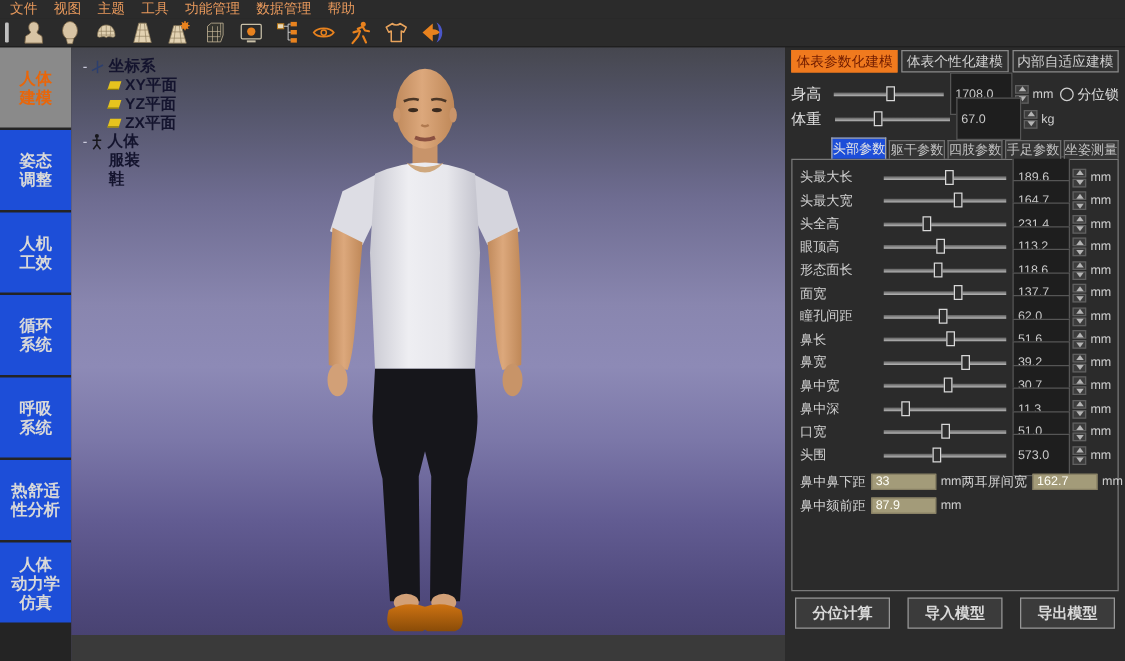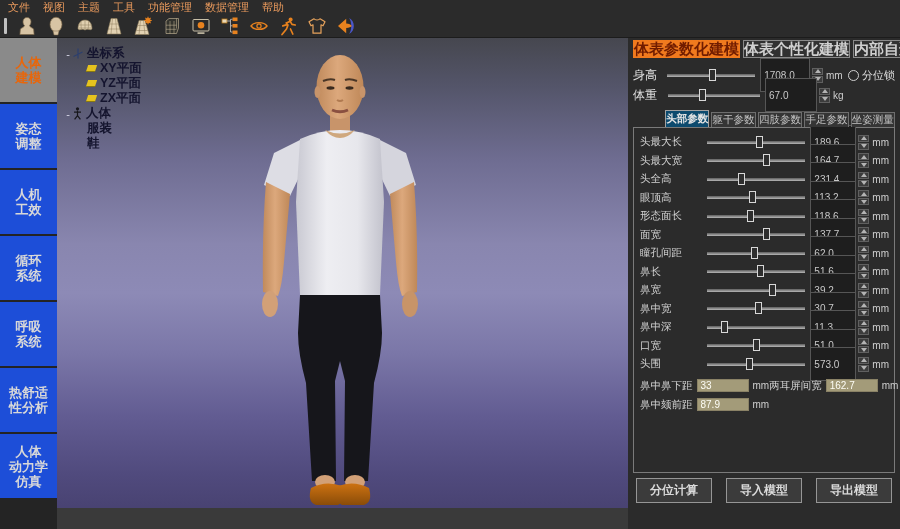--- a/index.html
+++ b/index.html
@@ -41,22 +41,22 @@
   .expander{width:10px;font-size:11px;color:#d8d8e8;font-weight:normal;text-align:center;}
   .t-icon{display:flex;align-items:center;justify-content:center;margin-right:4px;}
   .plane-ic{width:9px;height:6px;background:#e6c31e;border-bottom:1px solid #8a7a10;
             transform:skewX(-18deg);}
   .dot-ic{width:5px;height:5px;border:1.5px solid #17171c;border-radius:50%;}
 
   
   #right-panel{position:absolute;left:628px;top:38px;width:272px;bottom:0;background:#2b2b2b;
                padding:2px 5px;box-sizing:border-box;}
   #panel-tabs{display:flex;gap:3px;height:18px;}
-  .main-tab{flex:1;display:flex;align-items:center;justify-content:center;font-size:15px;
-            font-weight:bold;background:#313131;border:1px solid #8a8a8a;color:#cfcfcf;
+  .main-tab{flex:1;display:flex;align-items:center;justify-content:center;font-size:11px;
+            font-weight:normal;background:#313131;border:1px solid #8a8a8a;color:#cfcfcf;
             box-sizing:border-box;cursor:default;white-space:nowrap;}
   .main-tab.active{background:#f07a1e;border-color:#f07a1e;color:#701c00;}
 
   #hw-rows{margin-top:8px;}
   .hw-row{display:flex;align-items:center;height:18px;margin-bottom:2px;}
   .hw-row .s-label{width:30px;font-size:12px;color:#e0e0e0;}
   .hw-row .track{width:92px;}
   .track{position:relative;height:3px;background:linear-gradient(180deg,#5e5e5e,#b8b8b8);
          margin:0 5px;}
   .knob{position:absolute;top:-5px;width:7px;height:12px;background:#2e2e2e;
@@ -74,22 +74,22 @@
   .unit{font-size:10px;color:#cfcfcf;margin-left:3px;min-width:16px;}
   #lock-group{display:flex;align-items:center;margin-left:6px;}
   #lock-radio{width:9px;height:9px;border:1px solid #d0d0d0;border-radius:50%;
               background:transparent;margin-right:3px;}
   #lock-label{font-size:11px;color:#e0e0e0;white-space:nowrap;}
 
   #param-tabs{display:flex;gap:2px;margin-top:6px;position:relative;z-index:2;}
   .p-tab{flex:1;height:15px;margin-top:2px;display:flex;align-items:center;justify-content:center;
          font-size:10.5px;background:#353535;border:1px solid #6e6e6e;border-bottom:none;
          color:#c2c2c2;box-sizing:border-box;cursor:default;white-space:nowrap;}
-  .p-tab.active{height:17px;margin-top:0;margin-bottom:-1px;background:#0c4a6e;
-                border-color:#a2a2a2;color:#e6e6e6;font-weight:bold;margin-left:32px;}
+  .p-tab.active{height:17px;margin-top:0;margin-bottom:-1px;background:#1d4ed8;
+                border-color:#a2a2a2;color:#e6e6e6;font-weight:normal;margin-left:32px;}
 
   #param-box{border:1px solid #7a7a7a;height:346px;padding:5px 5px 0 6px;
              box-sizing:border-box;position:relative;}
   .s-row{height:18.5px;display:flex;align-items:center;}
   .s-row .s-label{width:62px;font-size:10.5px;color:#d2d2d2;white-space:nowrap;}
   .s-row .track{flex:1;}
   .s-row .vbox{width:46px;}
 
   #fields{margin-top:4px;}
   .f-row{display:flex;align-items:center;height:16px;margin-bottom:3px;font-size:10.5px;

